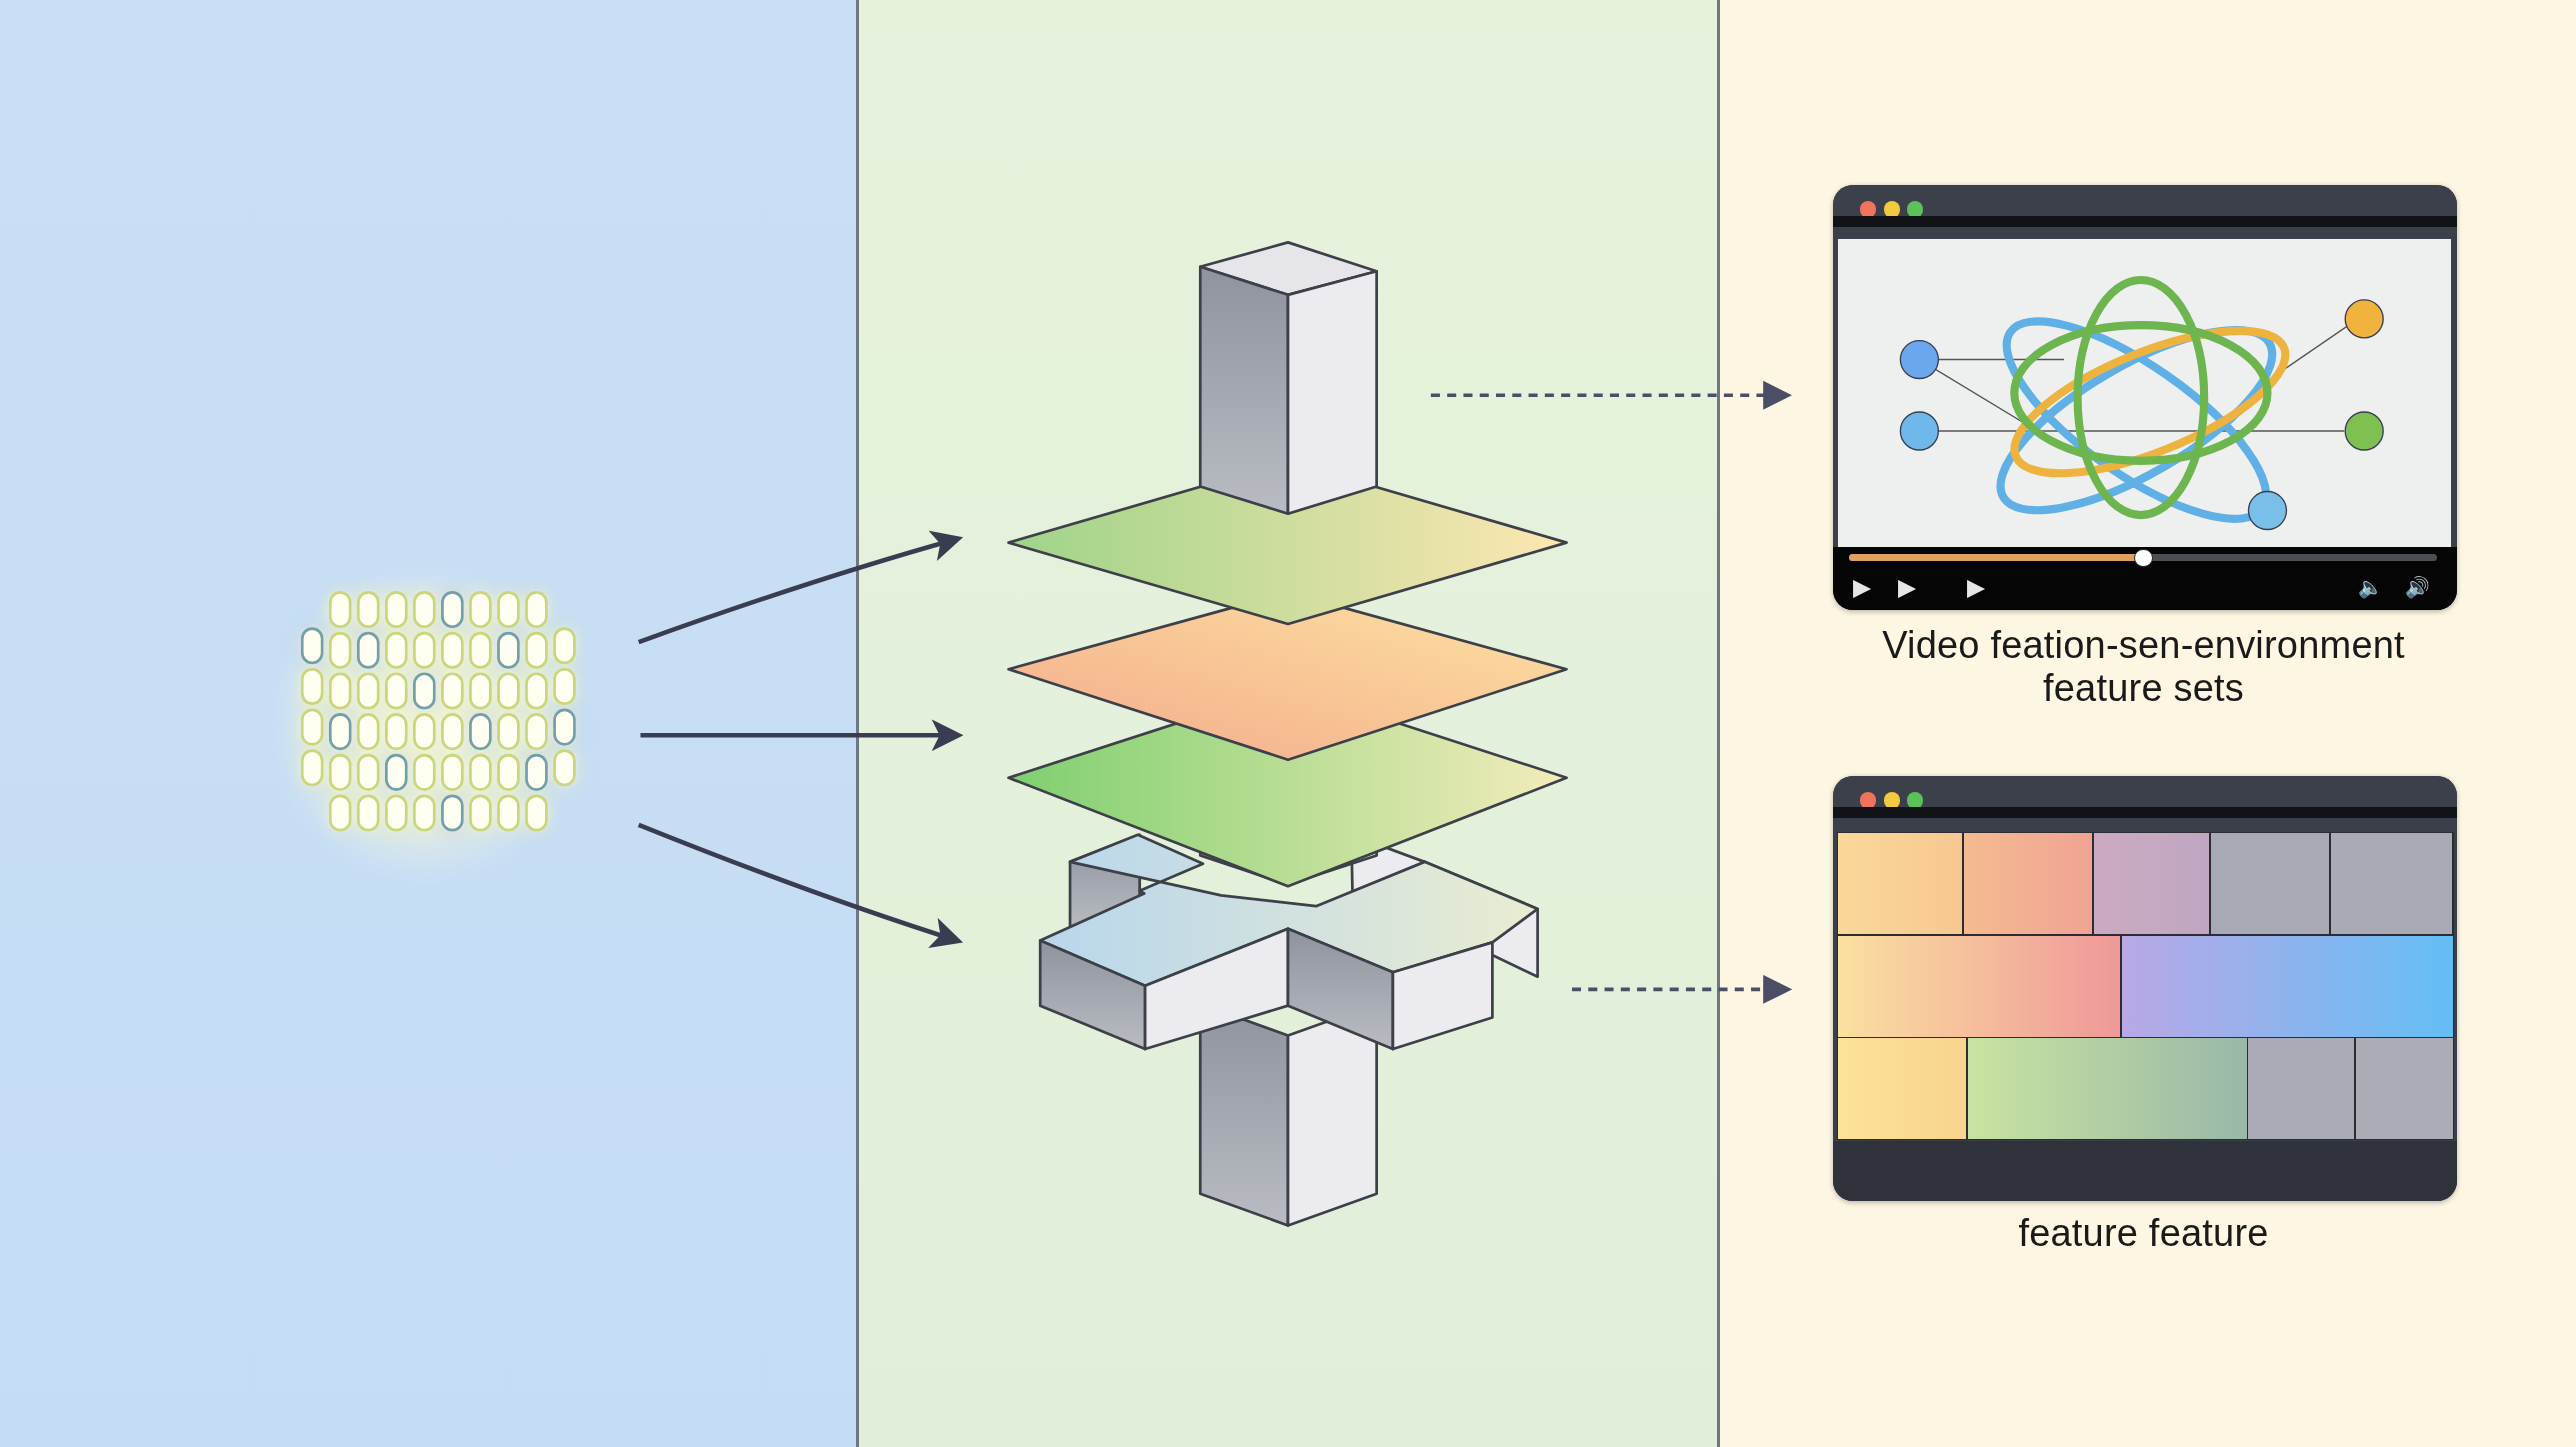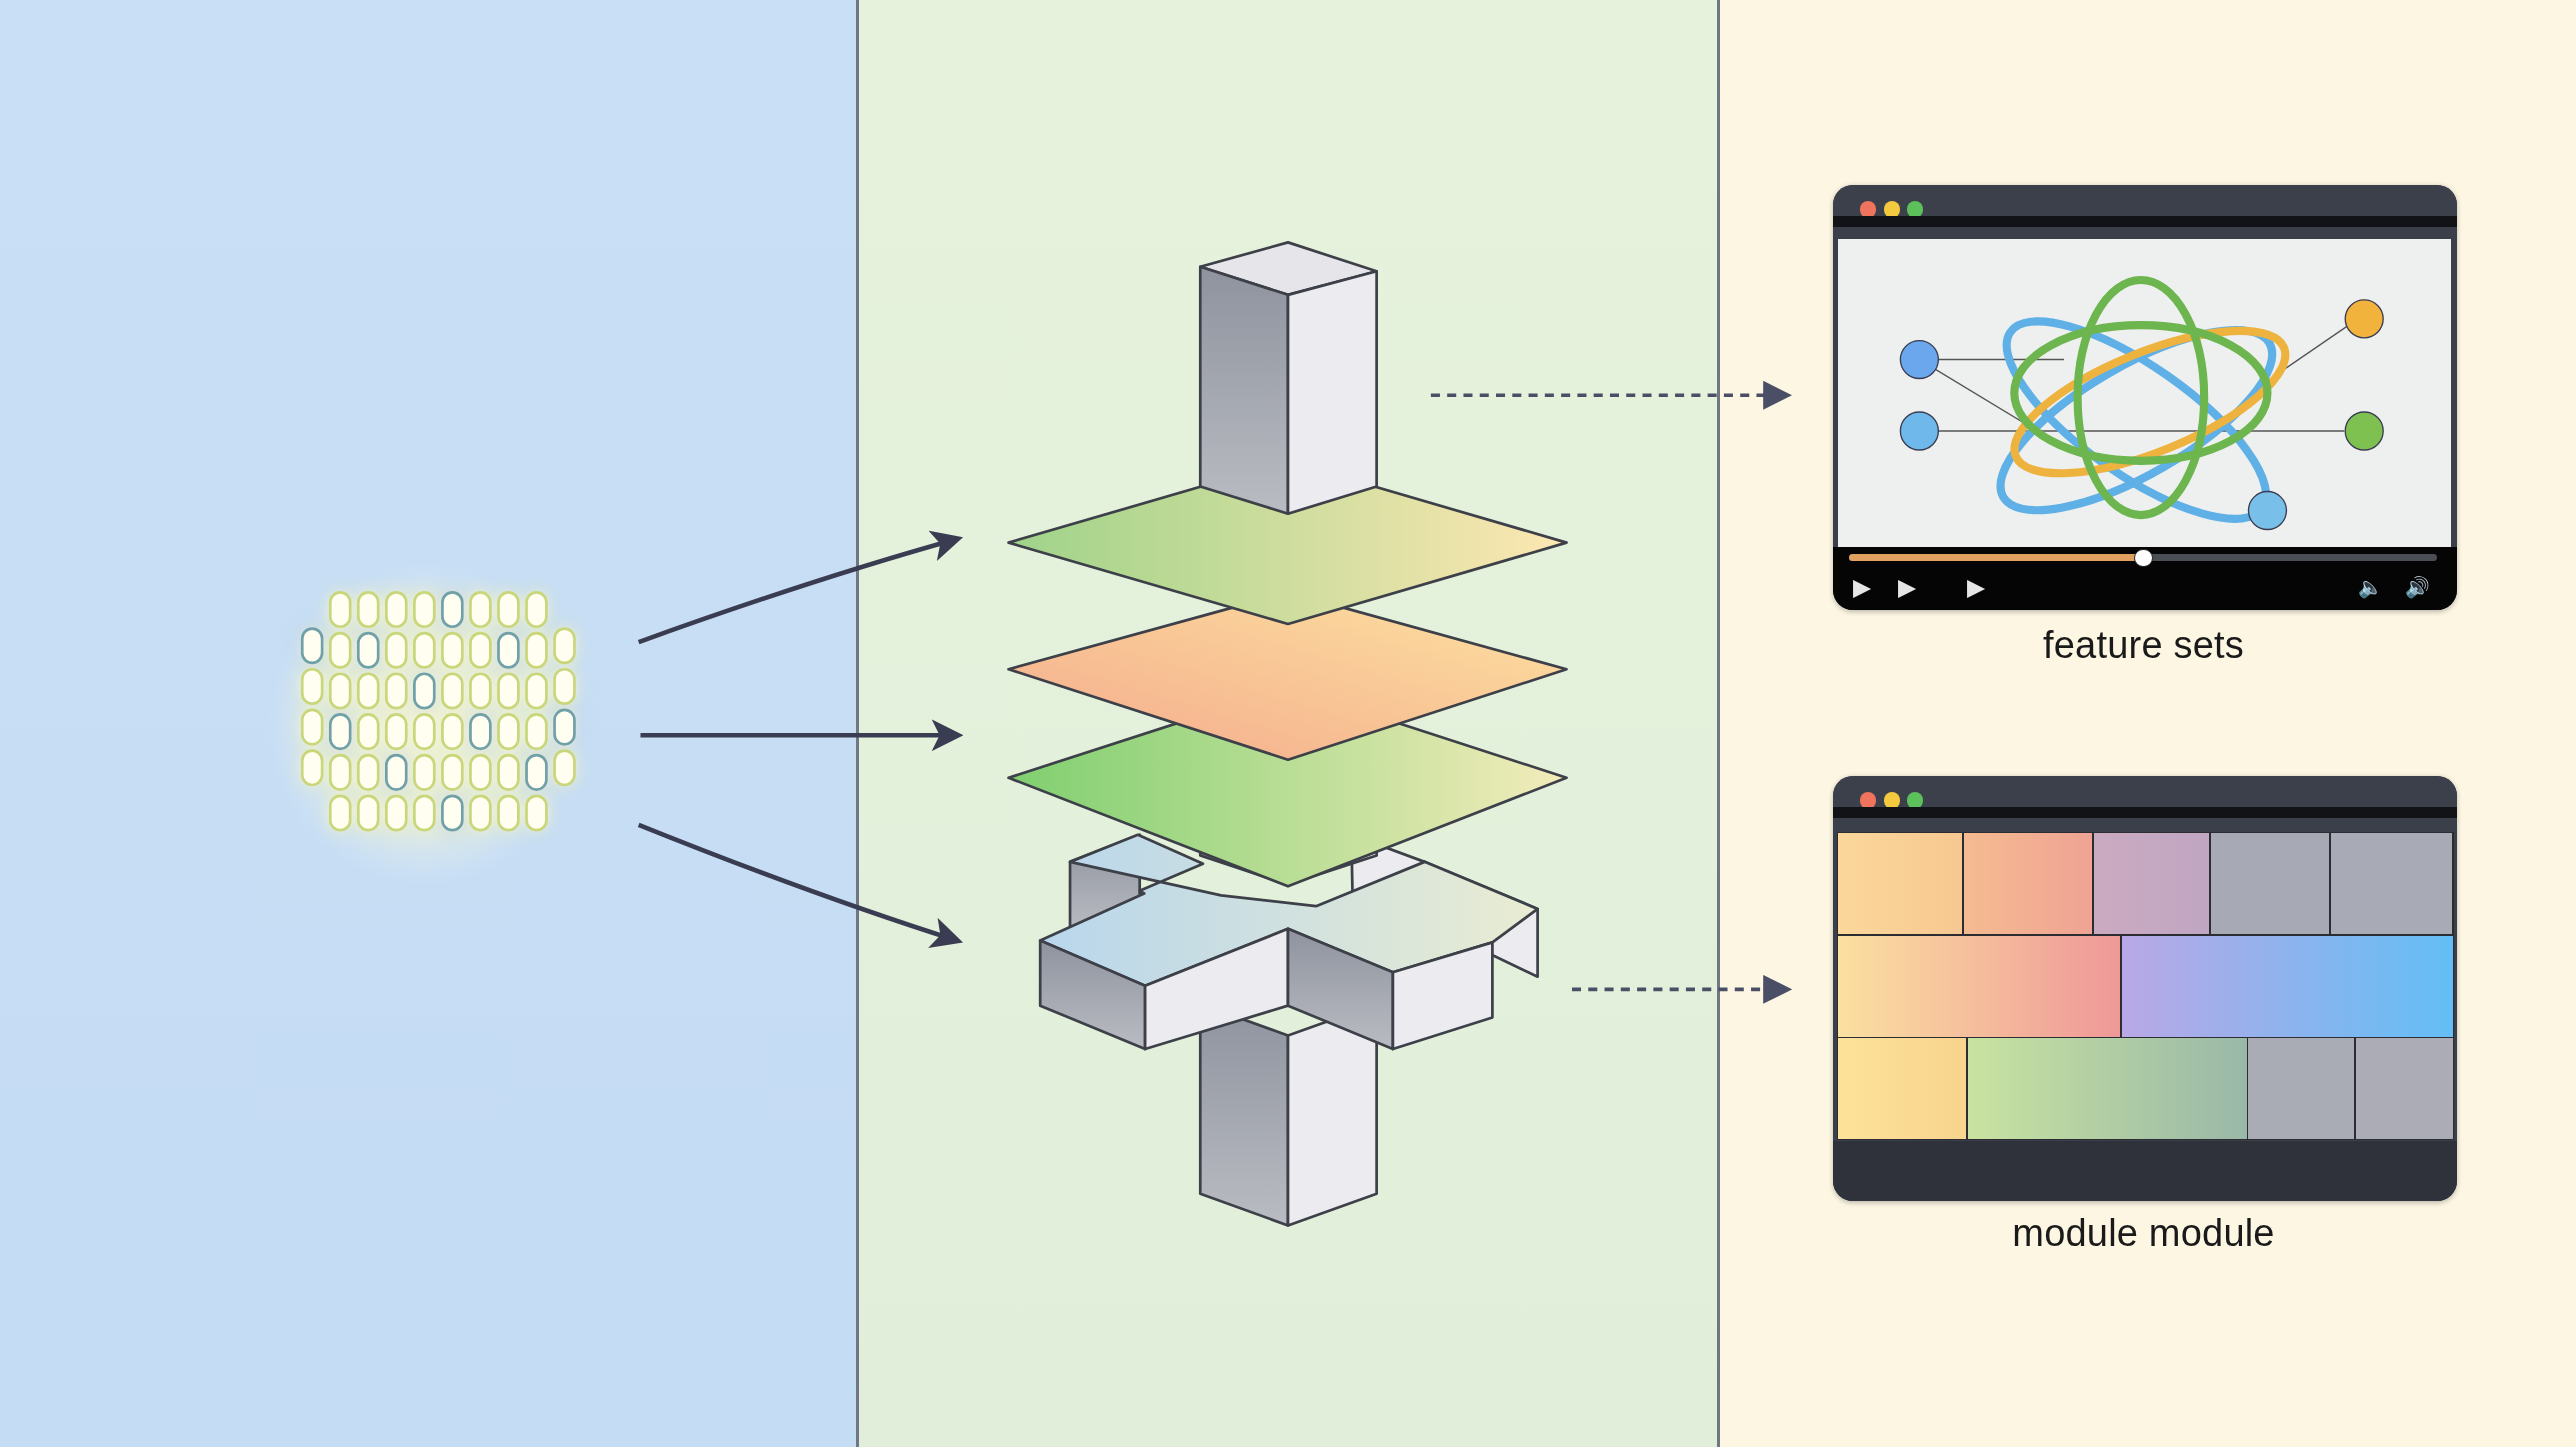--- a/index.html
+++ b/index.html
@@ -247,20 +247,21 @@
     </div>
     <span class="ctrl" style="left:20px">▶</span>
     <span class="ctrl" style="left:65px">▶</span>
     <span class="ctrl" style="left:134px">▶</span>
     <span class="ctrl" style="left:525px;font-size:20px">🔈</span>
     <span class="ctrl" style="left:572px;font-size:20px">🔊</span>
   </div>
 </div>
 
 <div id="caption-video" class="caption">
+  <span>Video feation-sen-environment</span>
   <span>feature sets</span>
 </div>
 
 <div id="module-window" class="win">
   <div class="titlebar">
     <span class="dot r" style="background: rgb(240, 116, 93);"></span>
     <span class="dot y" style="background: rgb(243, 201, 64);"></span>
     <span class="dot g" style="background: rgb(92, 193, 90);"></span>
     <div class="strip"></div>
   </div>
@@ -274,15 +275,15 @@
       <div class="cell" style="left: 284px; top: 103px; width: 333px; height: 103px; background: linear-gradient(90deg, rgb(185, 168, 230), rgb(99, 190, 245));"></div>
       <div class="cell" style="left: 0px; top: 205px; width: 130px; height: 103px; background: linear-gradient(90deg, rgb(253, 226, 154), rgb(248, 212, 142));"></div>
       <div class="cell" style="left: 130px; top: 205px; width: 281px; height: 103px; background: linear-gradient(90deg, rgb(201, 227, 160), rgb(153, 184, 168));"></div>
       <div class="cell" style="left: 410px; top: 205px; width: 108px; height: 103px; background: linear-gradient(90deg, rgb(169, 171, 181), rgb(169, 171, 181));"></div>
       <div class="cell" style="left: 518px; top: 205px; width: 99px; height: 103px; background: linear-gradient(90deg, rgb(171, 172, 182), rgb(171, 172, 182));"></div>
     </div>
   <div class="module-foot"></div>
 </div>
 
 <div id="caption-module" class="caption">
-  <span>module module</span>
+  <span>feature feature</span>
 </div>
 
 
 </body></html>

